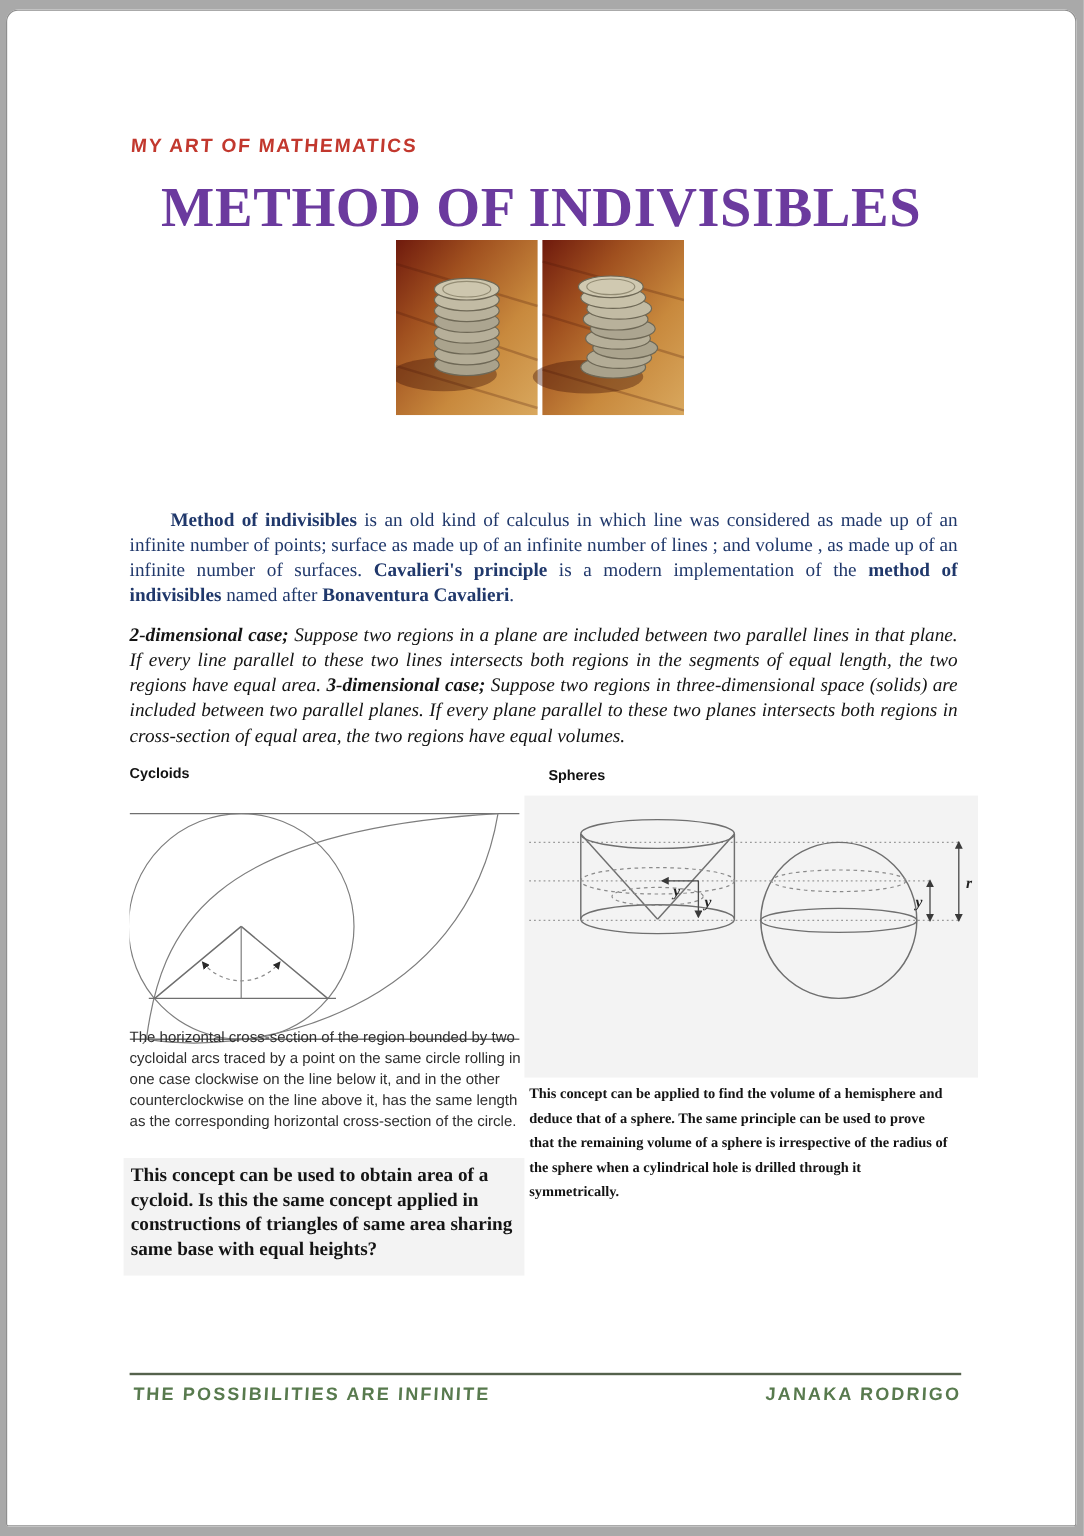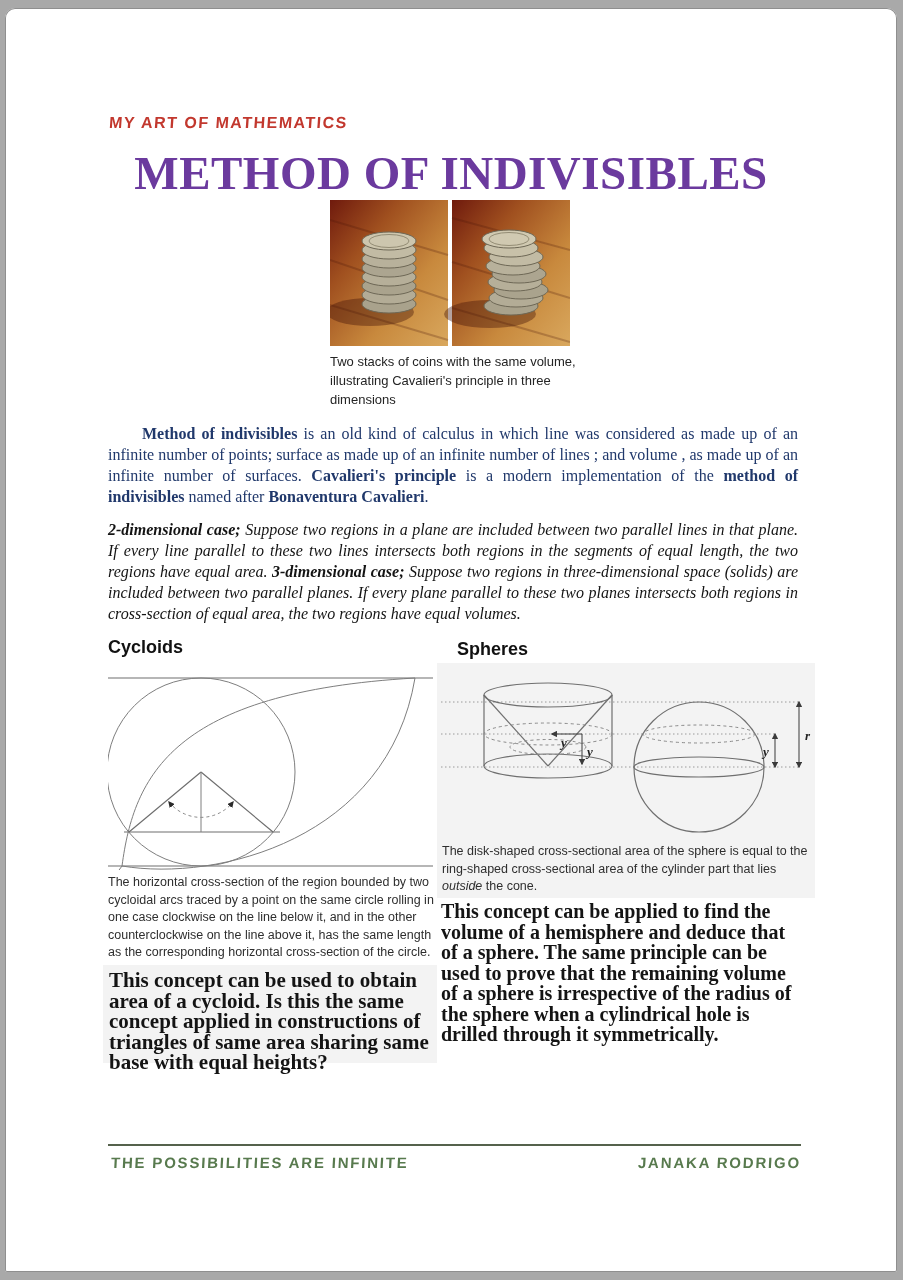--- a/index.html
+++ b/index.html
@@ -18,24 +18,24 @@
   .photo{left:325px;top:192px;width:240px;height:146px;}
   .photo-caption{left:325px;top:344px;width:252px;font-size:13px;line-height:19px;color:#242424;}
 
   .para{left:103px;width:690px;font-family:"Liberation Serif",serif;font-size:16px;
         line-height:21px;text-align:justify;}
   .intro{top:399px;color:#20386b;text-indent:34px;}
   .cases{top:495px;color:#141414;font-style:italic;}
   .b{font-weight:700;}
   .i{font-style:italic;}
 
-  .col-head{font-size:18px;font-weight:700;color:#111;}
+  .col-head{font-size:12px;font-weight:700;color:#111;}
   .small-caption{font-size:12.5px;line-height:17.5px;color:#2e2e2e;}
   .statement{font-family:"Liberation Serif",serif;font-weight:700;color:#141414;
-             font-size:21px;line-height:20.5px;}
+             font-size:16px;line-height:20.5px;}
   .grayblock{background:#f3f3f3;}
 
   .footer-line{left:103px;top:1136px;width:693px;height:0;border-top:2px solid #55624c;}
   .footer-text{top:1146px;font-size:15px;font-weight:700;letter-spacing:1.8px;
                color:#587a4e;transform:skewX(-3deg);}
 
   svg .thin{stroke:#7e7e7e;stroke-width:1;fill:none;}
   svg .thin2{stroke:#6f6f6f;stroke-width:1.2;fill:none;}
   svg .dash{stroke:#8a8a8a;stroke-width:1;fill:none;stroke-dasharray:3 3;}
   svg .dot{stroke:#9a9a9a;stroke-width:1;fill:none;stroke-dasharray:1.5 2.5;}
@@ -94,21 +94,20 @@
           <ellipse cx="185" cy="82" rx="27" ry="9" fill="#b6af99"></ellipse>
           <ellipse cx="189" cy="74" rx="27" ry="9" fill="#aca590"></ellipse>
           <ellipse cx="183" cy="66" rx="27" ry="9" fill="#b8b19b"></ellipse>
           <ellipse cx="186" cy="57" rx="27" ry="9" fill="#c2bba4"></ellipse>
           <ellipse cx="181" cy="48" rx="27" ry="9" fill="#c8c1a9"></ellipse>
           <ellipse cx="179" cy="39" rx="27" ry="9" fill="#d0c9b1"></ellipse>
           <ellipse cx="179" cy="39" rx="20" ry="6.5" fill="none" stroke="#938c74"></ellipse>
         </g>
       </svg>
     </div>
-    <div class="abs photo-caption">Two stacks of coins with the same volume, illustrating Cavalieri's principle in three dimensions</div>
 
     <p class="abs para intro"><span class="b">Method of indivisibles</span><span> is an old kind of calculus in which line was considered as made up of an infinite number of points; surface as made up of an infinite number of lines ; and volume , as made up of an infinite number of surfaces. </span><span class="b">Cavalieri's principle</span><span> is a modern implementation of the </span><span class="b">method of indivisibles</span><span> named after </span><span class="b">Bonaventura Cavalieri</span><span>.</span></p>
 
     <p class="abs para cases"><span class="b">2-dimensional case;</span><span> Suppose two regions in a plane are included between two parallel lines in that plane. If every line parallel to these two lines intersects both regions in the segments of equal length, the two regions have equal area. </span><span class="b">3-dimensional case;</span><span> Suppose two regions in three-dimensional space (solids) are included between two parallel planes. If every plane parallel to these two planes intersects both regions in cross-section of equal area, the two regions have equal volumes.</span></p>
 
     <div class="abs col-head" style="left:103px;top:629px;">Cycloids</div>
 
     <div class="abs" style="left:103px;top:656px;">
       <svg width="325" height="206" viewBox="0 0 325 206">
         <defs>
@@ -125,21 +124,21 @@
         <path class="thin" d="M14,202 C10,208 5,213 0,218"></path>
 
         <path class="thin2" d="M93,108 L21,168 M93,108 L165,168"></path>
         <line class="thin2" x1="16" y1="168" x2="172" y2="168"></line>
         <line class="thin" x1="93" y1="108" x2="93" y2="168"></line>
 
         <path class="dash" d="M61,138 A41,41 0 0 0 125,138" marker-start="url(#arr)" marker-end="url(#arr)"></path>
       </svg>
     </div>
 
-    <div class="abs small-caption" style="left:103px;top:866px;width:328px;">The horizontal cross-section of the region bounded by two cycloidal arcs traced by a point on the same circle rolling in one case clockwise on the line below it, and in the other counterclockwise on the line above it, has the same length as the corresponding horizontal cross-section of the circle.</div>
+    <div class="abs small-caption" style="left:103px;top:848px;width:328px;">The horizontal cross-section of the region bounded by two cycloidal arcs traced by a point on the same circle rolling in one case clockwise on the line below it, and in the other counterclockwise on the line above it, has the same length as the corresponding horizontal cross-section of the circle.</div>
 
     <div class="abs grayblock" style="left:98px;top:957px;width:334px;height:98px;">
       <div class="statement" style="padding:5px 4px 0 6px;">This concept can be used to obtain area of a cycloid. Is this the same concept applied in constructions of triangles of same area sharing same base with equal heights?</div>
     </div>
 
     <div class="abs col-head" style="left:452px;top:631px;">Spheres</div>
 
     <div class="abs grayblock" style="left:432px;top:655px;width:378px;height:235px;">
       <svg width="378" height="176" viewBox="0 0 378 176" style="display:block">
         <defs>
@@ -170,24 +169,23 @@
 
         <circle class="thin2" cx="262" cy="104" r="65"></circle>
         <ellipse class="thin2" cx="262" cy="104" rx="65" ry="10"></ellipse>
         <ellipse class="dash" cx="262" cy="71" rx="56" ry="9"></ellipse>
 
         <line class="dim" x1="338" y1="71" x2="338" y2="104" marker-start="url(#arr2)" marker-end="url(#arr2)"></line>
         <text class="lbl" x="326" y="93">y</text>
         <line class="dim" x1="362" y1="39" x2="362" y2="104" marker-start="url(#arr2)" marker-end="url(#arr2)"></line>
         <text class="lbl" x="368" y="77">r</text>
       </svg>
-      <div class="small-caption" style="padding:4px 4px 0 5px;"><span>The disk-shaped cross-sectional area of the sphere is equal to the ring-shaped cross-sectional area of the cylinder part that lies </span><span class="i">outside</span><span> the cone.</span></div>
     </div>
 
-    <div class="abs statement" style="left:436px;top:893px;width:352px;font-size:20px;">
+    <div class="abs statement" style="left:436px;top:893px;width:352px;font-size:12px;">
       <div>This concept can be applied to find the volume of a hemisphere and deduce that of a sphere. The same principle can be used to prove that the remaining volume of a sphere is irrespective of the radius of the sphere when a cylindrical hole is drilled through it symmetrically.</div>
     </div>
 
     <div class="abs footer-line"></div>
     <div class="abs footer-text" style="left:106px;">THE POSSIBILITIES ARE INFINITE</div>
     <div class="abs footer-text" style="left:560px;width:236px;text-align:right;">JANAKA RODRIGO</div>
 
   </div>
 </div>
 

